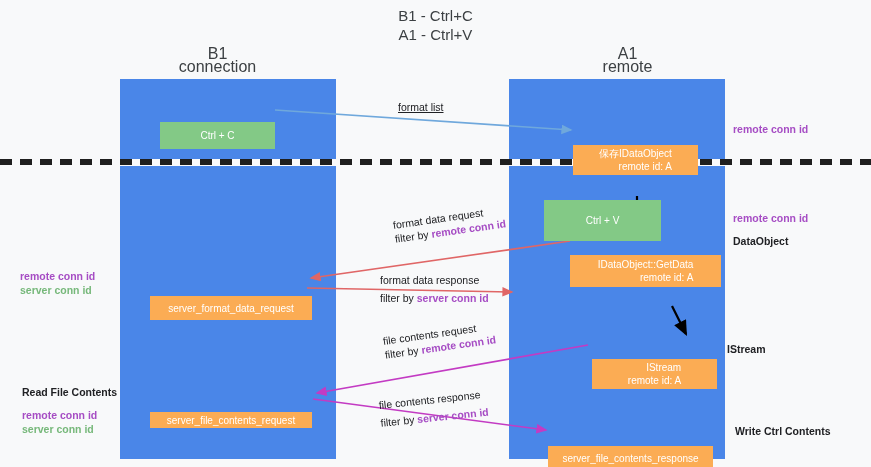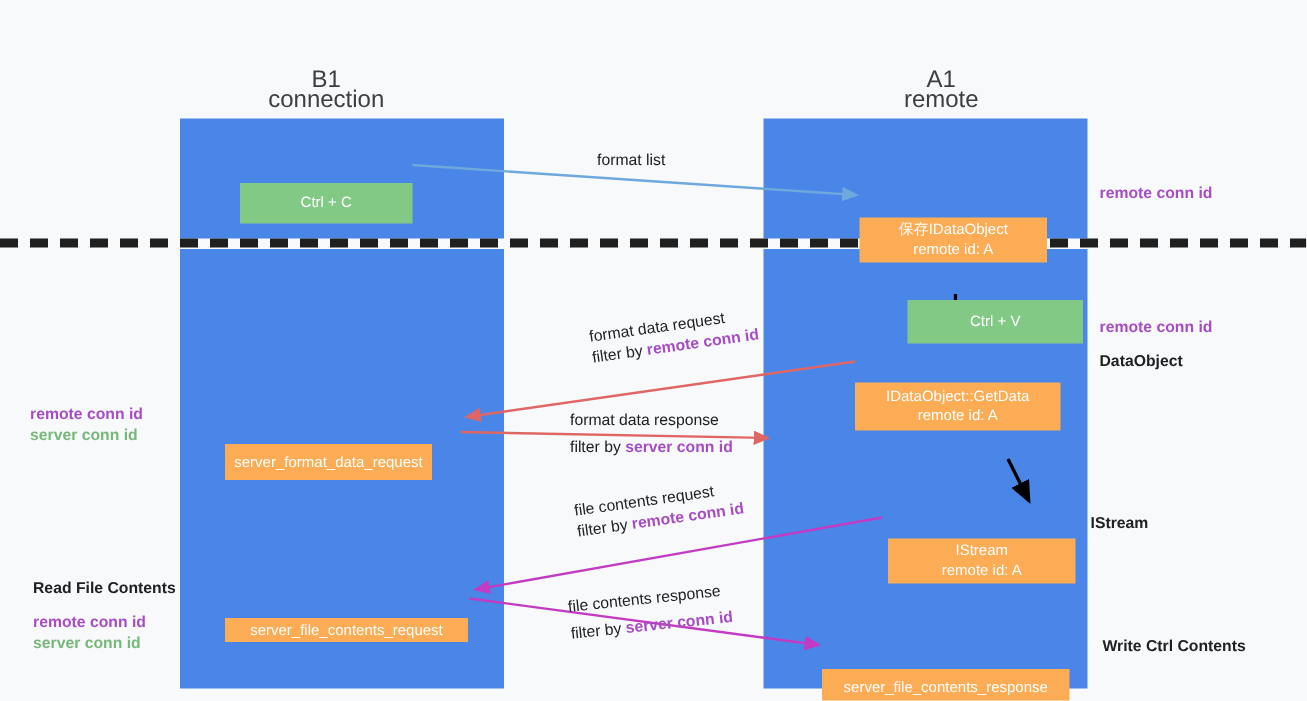--- a/index.html
+++ b/index.html
@@ -29,21 +29,21 @@
 
   .node{
     position:absolute;box-sizing:border-box;
     display:flex;align-items:center;justify-content:center;
     text-align:center;color:#ffffff;
     font-size:10px;line-height:13px;white-space:pre-line;
     padding:2px 4px;
     margin-top:28px;
   }
   .node.green{background:#83c986;}
-  .node.orange{background:#fbac54;}
+  .node.orange{background:#fbac54;text-align:right;}
 
   .edge-label{
     position:absolute;color:#202124;font-size:10.5px;line-height:14px;
     white-space:nowrap;
   }
   .edge-label .hl-remote{color:#a64dc4;font-weight:bold;}
   .edge-label .hl-server{color:#a64dc4;font-weight:bold;}
 
   .side-note{
     position:absolute;font-size:10.5px;line-height:14px;white-space:nowrap;
@@ -51,20 +51,22 @@
   }
   .side-note .remote{color:#a64dc4;font-weight:bold;display:block;}
   .side-note .server{color:#76b87a;font-weight:bold;display:block;}
   .side-note .plain{color:#202124;display:block;font-weight:bold;}
 </style>
 </head>
 <body>
 
 <div id="stage">
 
+  <div class="title">B1 - Ctrl+C
+A1 - Ctrl+V</div>
 
   <div class="col-head" style="left:135px;top:47px;width:165px;">B1
 connection</div>
   <div class="col-head" style="left:545px;top:47px;width:165px;">A1
 remote</div>
 
   <div class="lane" style="left:120px;top:79px;width:216px;height:80px;"></div>
   <div class="lane" style="left:509px;top:79px;width:216px;height:80px;"></div>
   <div class="lane" style="left:120px;top:166px;width:216px;height:293px;"></div>
   <div class="lane" style="left:509px;top:166px;width:216px;height:293px;"></div>
@@ -100,36 +102,36 @@
     <line x1="588" y1="345" x2="317" y2="393" stroke="#c33bc3" stroke-width="1.6" marker-end="url(#ar-mag)"></line>
 
     <line x1="313" y1="399" x2="546" y2="430" stroke="#c33bc3" stroke-width="1.6" marker-end="url(#ar-mag)"></line>
   </svg>
 
   <div class="node green" style="left:160px;top:94px;width:115px;height:27px;">Ctrl + C</div>
 
   <div class="node orange" style="left:573px;top:117px;width:125px;height:30px;">保存IDataObject
 remote id: A</div>
 
-  <div class="node green" style="left:605px;top:172px;width:117px;height:29px;">Ctrl + V</div>
+  <div class="node green" style="left:544px;top:172px;width:117px;height:41px;">Ctrl + V</div>
 
-  <div class="node orange" style="left:570px;top:227px;width:137px;height:32px;">IDataObject::GetData
+  <div class="node orange" style="left:570px;top:227px;width:151px;height:32px;">IDataObject::GetData
 remote id: A</div>
 
-  <div class="node orange" style="left:150px;top:268px;width:138px;height:24px;">server_format_data_request</div>
+  <div class="node orange" style="left:150px;top:268px;width:162px;height:24px;">server_format_data_request</div>
 
 
   <div class="node orange" style="left:592px;top:331px;width:125px;height:30px;">IStream
 remote id: A</div>
 
   <div class="node orange" style="left:150px;top:384px;width:162px;height:16px;">server_file_contents_request</div>
 
   <div class="node orange" style="left:548px;top:418px;width:165px;height:24px;">server_file_contents_response</div>
 
-  <div class="edge-label" style="left:398px;top:100px;">
+  <div class="edge-label" style="left:398px;top:100px;text-decoration:underline;">
     <div>format list</div>
   </div>
 
   <div class="edge-label" style="left:392px;top:218px;transform:rotate(-8deg);transform-origin:left top;">
     <div>format data request</div>
     <div><span>filter by </span><span class="hl-remote">remote conn id</span></div>
   </div>
 
   <div class="edge-label" style="left:380px;top:273px;">
     <div>format data response</div>

